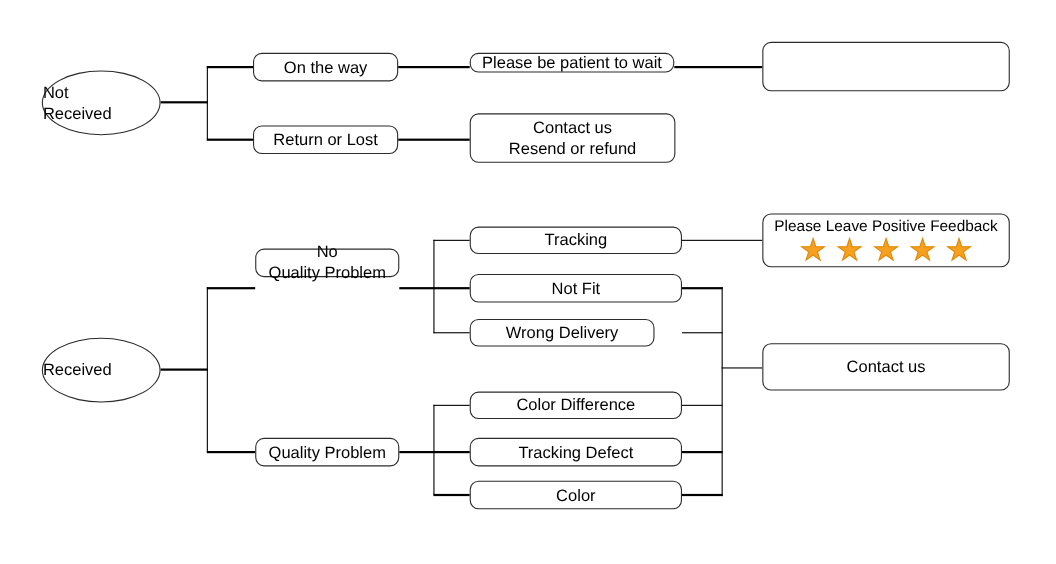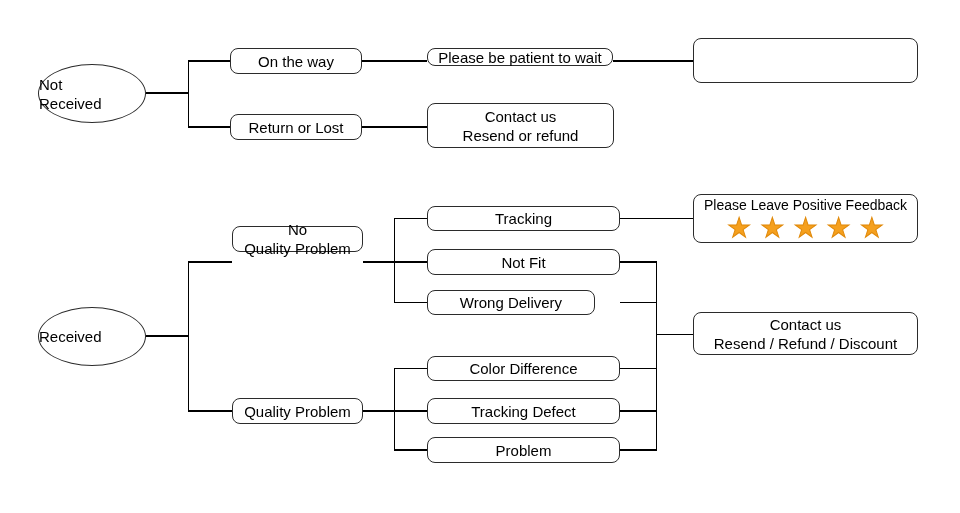--- a/index.html
+++ b/index.html
@@ -116,32 +116,31 @@
 
   <div class="node" style="left:427px;top:356px;width:193px;height:25px">
     <span class="nl">Color Difference</span>
   </div>
 
   <div class="node" style="left:427px;top:398px;width:193px;height:26px">
     <span class="nl">Tracking Defect</span>
   </div>
 
   <div class="node" style="left:427px;top:437px;width:193px;height:26px">
-    <span class="nl">Problem</span>
+    <span class="nl">Color</span>
   </div>
 
   <div class="node" style="left:693px;top:194px;width:225px;height:49px">
     <span class="nl small">Please Leave Positive Feedback</span>
     <div class="stars">
       <span class="star">★</span>
       <span class="star">★</span>
       <span class="star">★</span>
       <span class="star">★</span>
       <span class="star">★</span>
     </div>
   </div>
 
   <div class="node" style="left:693px;top:312px;width:225px;height:43px">
     <span class="nl">Contact us</span>
-    <span class="nl">Resend / Refund / Discount</span>
   </div>
 
 </div>
 
 </body></html>

